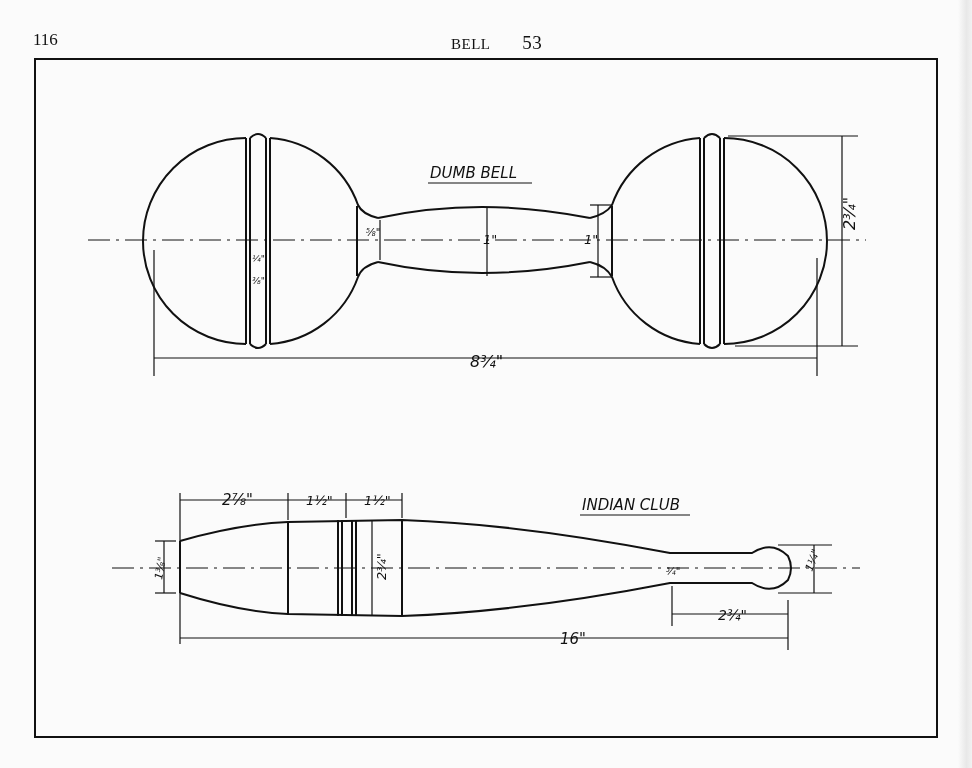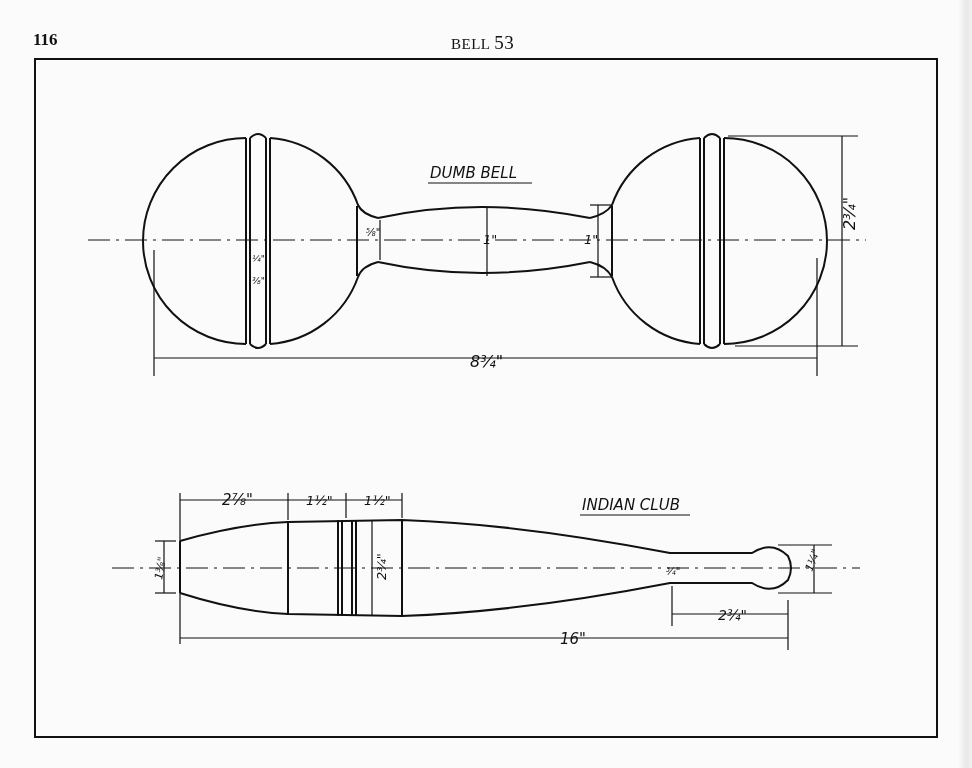--- a/index.html
+++ b/index.html
@@ -1,19 +1,19 @@
 <!DOCTYPE html>
 <html><head>
 <meta charset="utf-8">
 <style>
   html,body{margin:0;padding:0;background:#fbfbfb;}
   body{width:972px;height:768px;position:relative;overflow:hidden;font-family:"Liberation Serif",serif;color:#111;}
-  .page-num{position:absolute;left:33px;top:30px;font-size:17px;font-weight:bold;}
+  .page-num{position:absolute;left:33px;top:30px;font-size:17px;}
   .plate{position:absolute;left:451px;top:32px;font-size:15px;letter-spacing:0.5px;}
-  .plate .n{font-size:19px;}
+  .plate .n{font-size:19px;margin-left:28px;}
   .frame{position:absolute;left:34px;top:58px;width:904px;height:680px;border:2px solid #111;box-sizing:border-box;}
   svg{position:absolute;left:0;top:0;}
   .lbl{font-family:"DejaVu Sans",sans-serif;font-style:italic;fill:#111;}
   .edge{position:absolute;right:0;top:0;width:14px;height:768px;background:linear-gradient(90deg,#fbfbfb,#e8e8e8 60%,#f2f2f2);}
 </style>
 </head>
 <body>
 
 <div class="page-num">116</div>
 <div class="plate">

